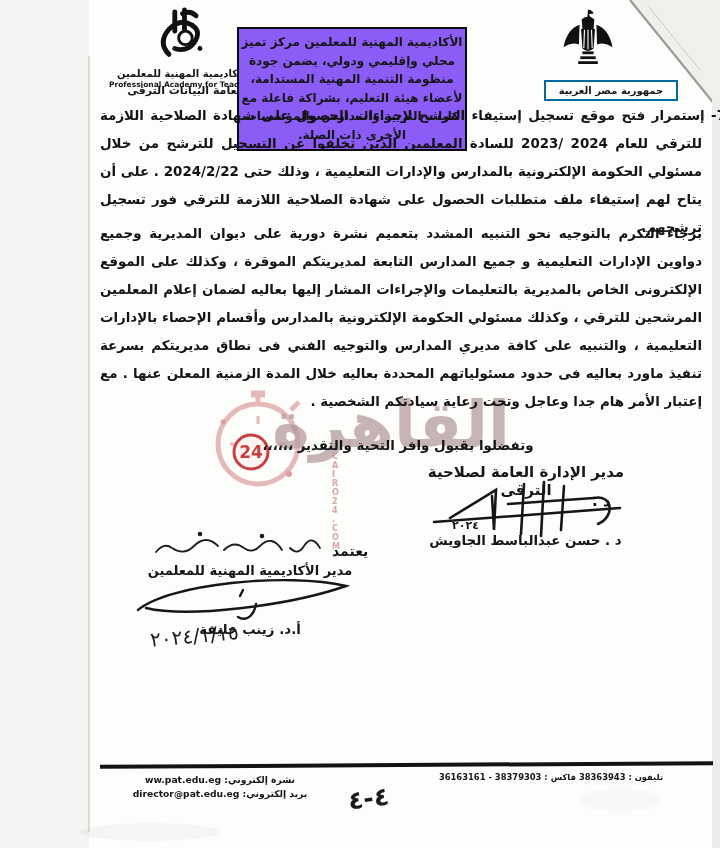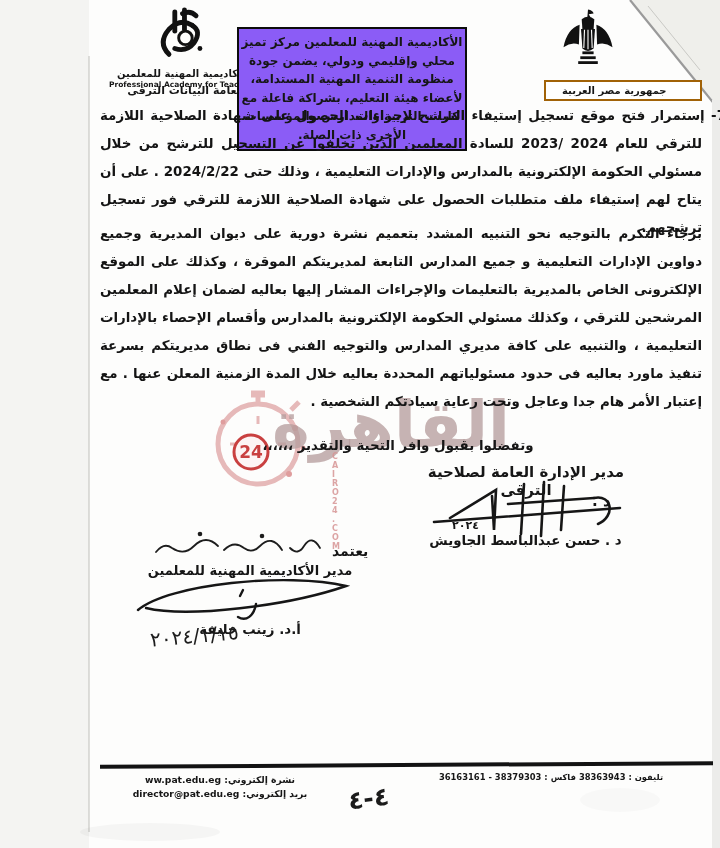--- a/index.html
+++ b/index.html
@@ -11,22 +11,22 @@
   .edge-svg{left:0;top:0;width:720px;height:848px;pointer-events:none;}
   
   .logo-block{left:108px;top:6px;width:150px;text-align:center;}
   .logo-callig{height:58px;}
   .logo-ar{font-size:10px;font-weight:700;letter-spacing:-1px;transform:scaleY(1.05);}
   .logo-en{font-size:7.5px;font-weight:700;margin-top:1px;}
   .dept{left:98px;top:84px;width:214px;text-align:center;font-size:11px;font-weight:700;direction:rtl;}
   .mission{left:237px;top:27px;width:226px;border:2.5px solid #0c0c0c;padding:4px 0;
            font-size:12px;font-weight:700;direction:rtl;text-align:center;line-height:1.55;background:#8b5cf6;}
   .eagle{left:550px;top:8px;width:76px;height:70px;}
-  .country{left:544px;top:80px;width:122px;border:2px solid #a16207;text-align:left;
-           font-size:10px;font-weight:700;padding:3px 16px;direction:rtl;background:#fff;}
+  .country{left:544px;top:80px;width:122px;border:2px solid #0369a1;text-align:center;
+           font-size:10px;font-weight:700;padding:3px 4px;direction:rtl;background:#fff;}
   
   .para{direction:rtl;text-align:justify;font-size:13.4px;font-weight:700;line-height:28px;color:#141414;}
   .p-item7{left:100px;top:102px;width:602px;padding-right:24px;text-indent:-24px;}
   .p-main{left:100px;top:220px;width:602px;}
   .closing{left:238px;top:438px;width:320px;direction:rtl;text-align:center;font-size:13.4px;font-weight:700;}
   .sig1-title{left:400px;top:463px;width:252px;direction:rtl;text-align:center;font-size:15px;font-weight:700;}
   .sig1-prefix{left:592px;top:492px;font-size:15px;font-weight:700;direction:rtl;}
   .sig1-year{left:452px;top:519px;font-size:11px;font-weight:700;}
   .sig1-name{left:398px;top:533px;width:255px;direction:rtl;text-align:center;font-size:13.4px;font-weight:700;}
   .approve{left:332px;top:543px;font-size:14px;font-weight:700;direction:rtl;}

